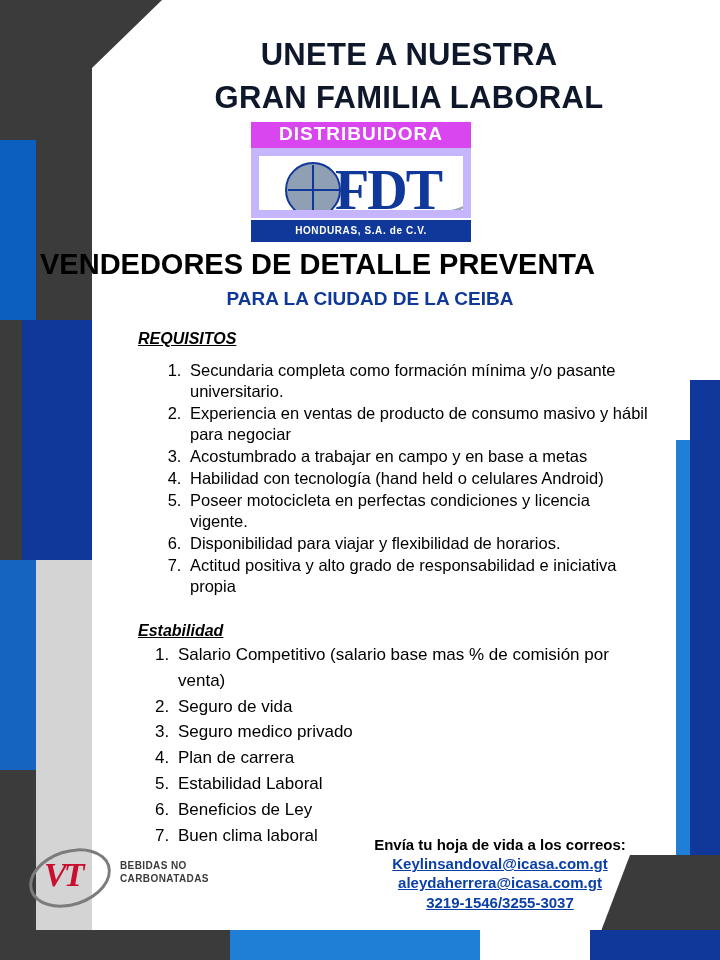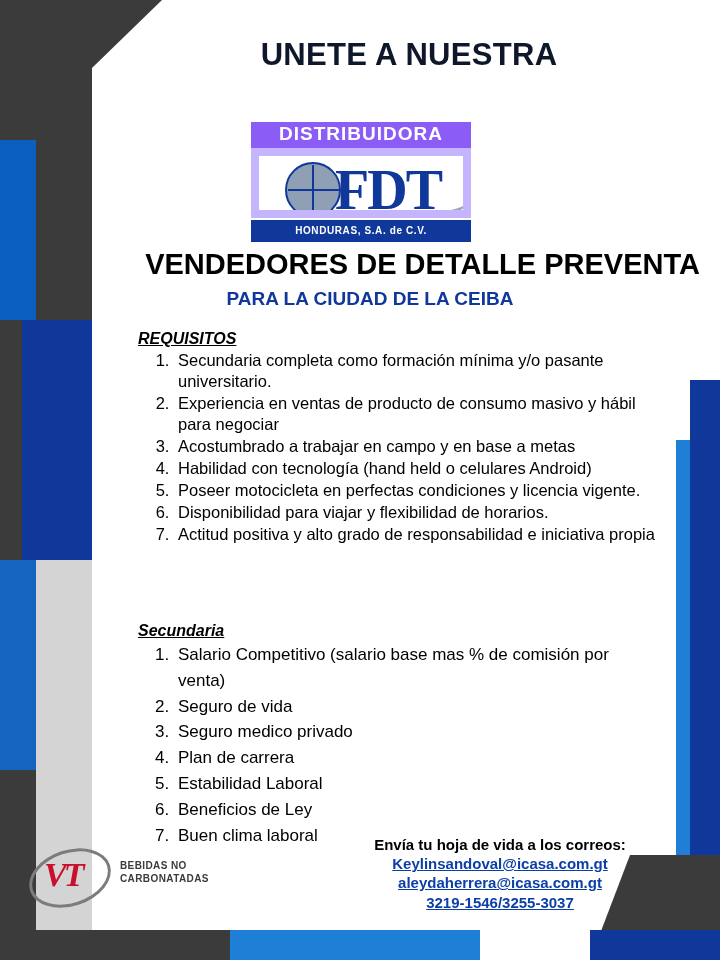--- a/index.html
+++ b/index.html
@@ -114,21 +114,21 @@
     letter-spacing: 0.3px;
   }
 
   
   .logo-wrap {
     position: absolute;
     left: 249px; top: 122px; width: 224px; height: 122px;
   }
   .logo-top-bar {
     position: absolute; left: 2px; top: 0; width: 220px; height: 36px;
-    background: #8b5cf6;
+    background: #d946ef;
     color: #ffffff;
     font-weight: bold;
     font-size: 19px;
     letter-spacing: 1px;
     text-align: center;
     line-height: 24px;
   }
   .logo-body {
     position: absolute; left: 2px; top: 26px; width: 220px; height: 70px;
     background: #ffffff;
@@ -171,21 +171,21 @@
     font-weight: bold;
     font-size: 10px;
     letter-spacing: 0.6px;
     text-align: center;
     line-height: 22px;
   }
 
   .subtitle-1 {
     position: absolute;
     left: 40px; top: 248px; width: 660px;
-    text-align: right;
+    text-align: left;
     color: #000000;
     font-weight: bold;
     font-size: 29px;
   }
   .subtitle-2 {
     position: absolute;
     left: 40px; top: 288px; width: 660px;
     text-align: center;
     color: #10389a;
     font-weight: bold;
@@ -198,21 +198,21 @@
     color: #000000;
   }
   .section-title {
     font-weight: bold;
     font-size: 16px;
     text-decoration: underline;
     margin: 0 0 2px 0;
     font-style: italic;
   }
   ol.req-list {
-    margin: 0;
+    margin: 12px;
     padding: 0 0 0 36px;
     font-size: 16.5px;
     line-height: 1.27;
   }
   ol.req-list li {
     margin-bottom: 1px;
     padding-left: 4px;
   }
   ol.req-list li.bold { font-weight: normal; }
 
@@ -288,20 +288,21 @@
     <div class="shape bottom-grey"></div>
     <div class="shape bottom-blue"></div>
     <div class="shape bottom-white"></div>
     <div class="shape bottom-darkblue"></div>
   </div>
 
   <div class="content">
 
     <div class="headline">
       <div>UNETE A NUESTRA</div>
+      <div>GRAN FAMILIA LABORAL</div>
     </div>
 
     <div class="logo-wrap">
       <div class="logo-top-bar">DISTRIBUIDORA</div>
       <div class="logo-body">
         <div class="logo-globe"></div>
         <div class="logo-letters">FDT</div>
         <div class="logo-swoosh"></div>
       </div>
       <div class="logo-bottom-bar">HONDURAS, S.A. de C.V.</div>
@@ -317,21 +318,21 @@
         <li>Experiencia en ventas de producto de consumo masivo y hábil para negociar</li>
         <li>Acostumbrado a trabajar en campo y en base a metas</li>
         <li>Habilidad con tecnología (hand held o celulares Android)</li>
         <li class="bold">Poseer motocicleta en perfectas condiciones y licencia vigente.</li>
         <li>Disponibilidad para viajar  y flexibilidad de horarios.</li>
         <li>Actitud positiva y alto grado de responsabilidad e iniciativa  propia</li>
       </ol>
     </div>
 
     <div class="section section-beneficios">
-      <div class="section-title">Secundaria</div>
+      <div class="section-title">Estabilidad</div>
       <ol class="ben-list">
         <li>Salario Competitivo (salario base mas % de comisión por venta)</li>
         <li>Seguro de vida</li>
         <li>Seguro medico privado</li>
         <li>Plan de carrera</li>
         <li>Estabilidad Laboral</li>
         <li>Beneficios de Ley</li>
         <li>Buen clima laboral</li>
       </ol>
     </div>

